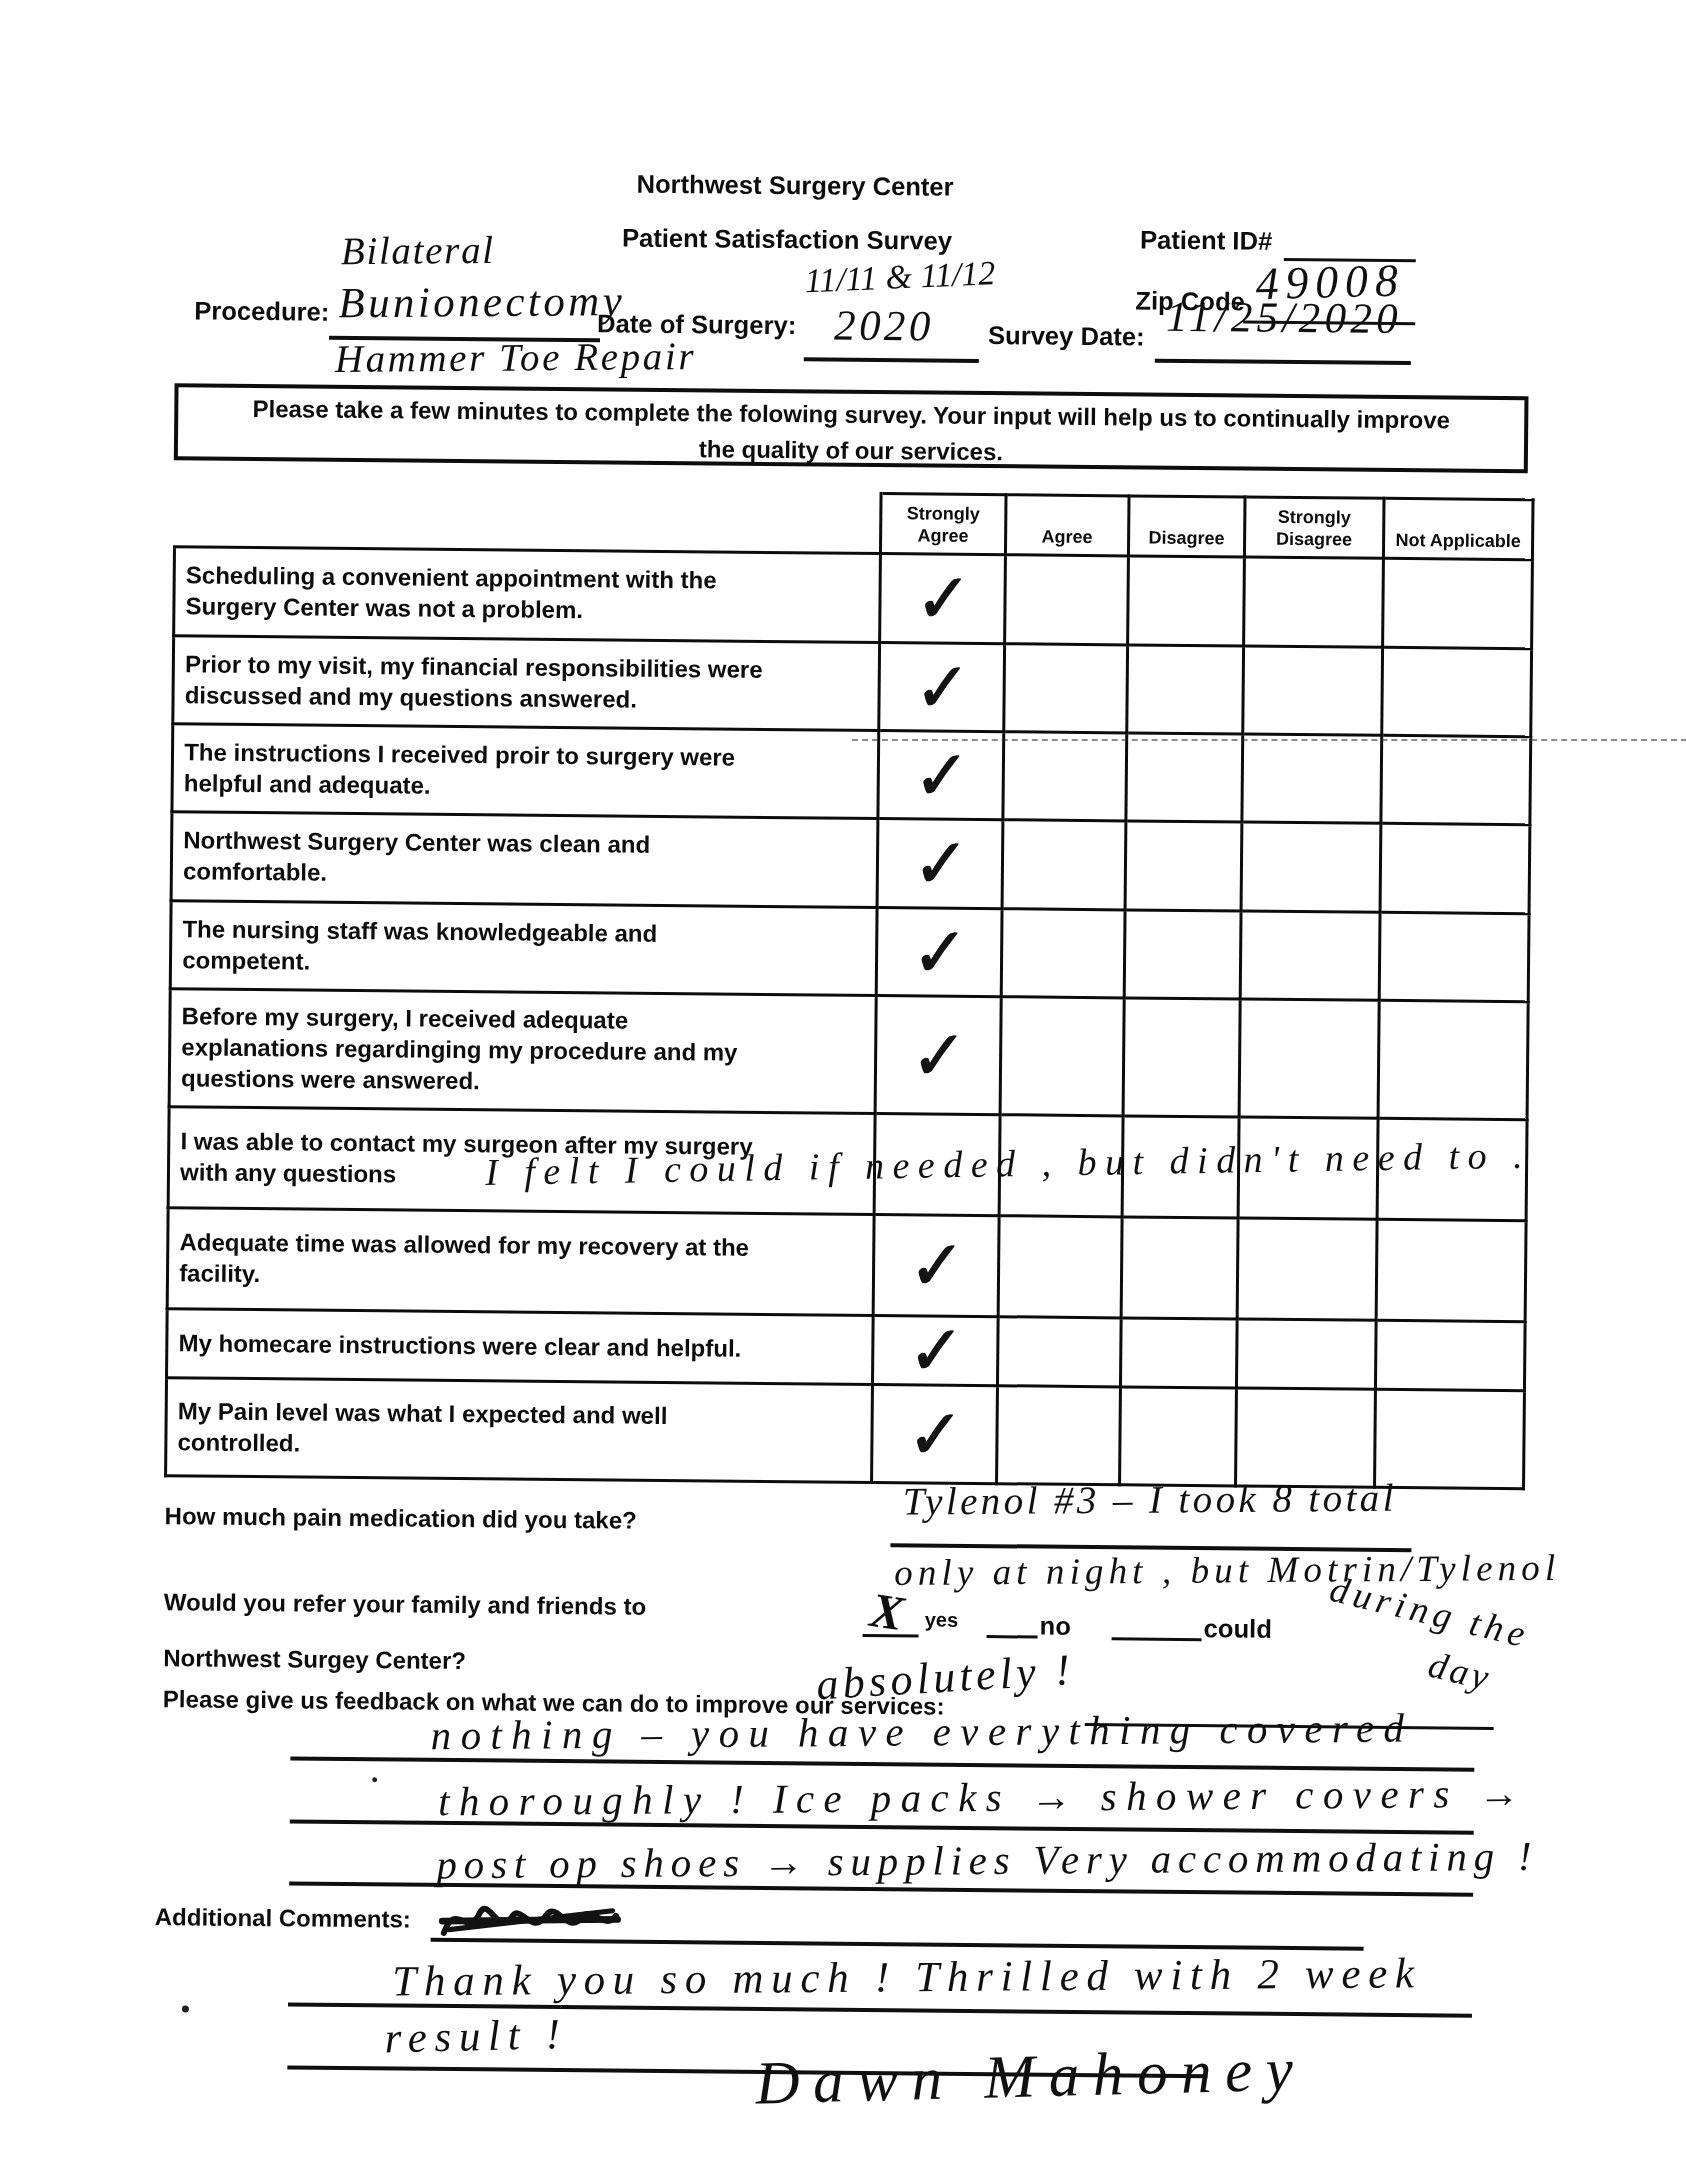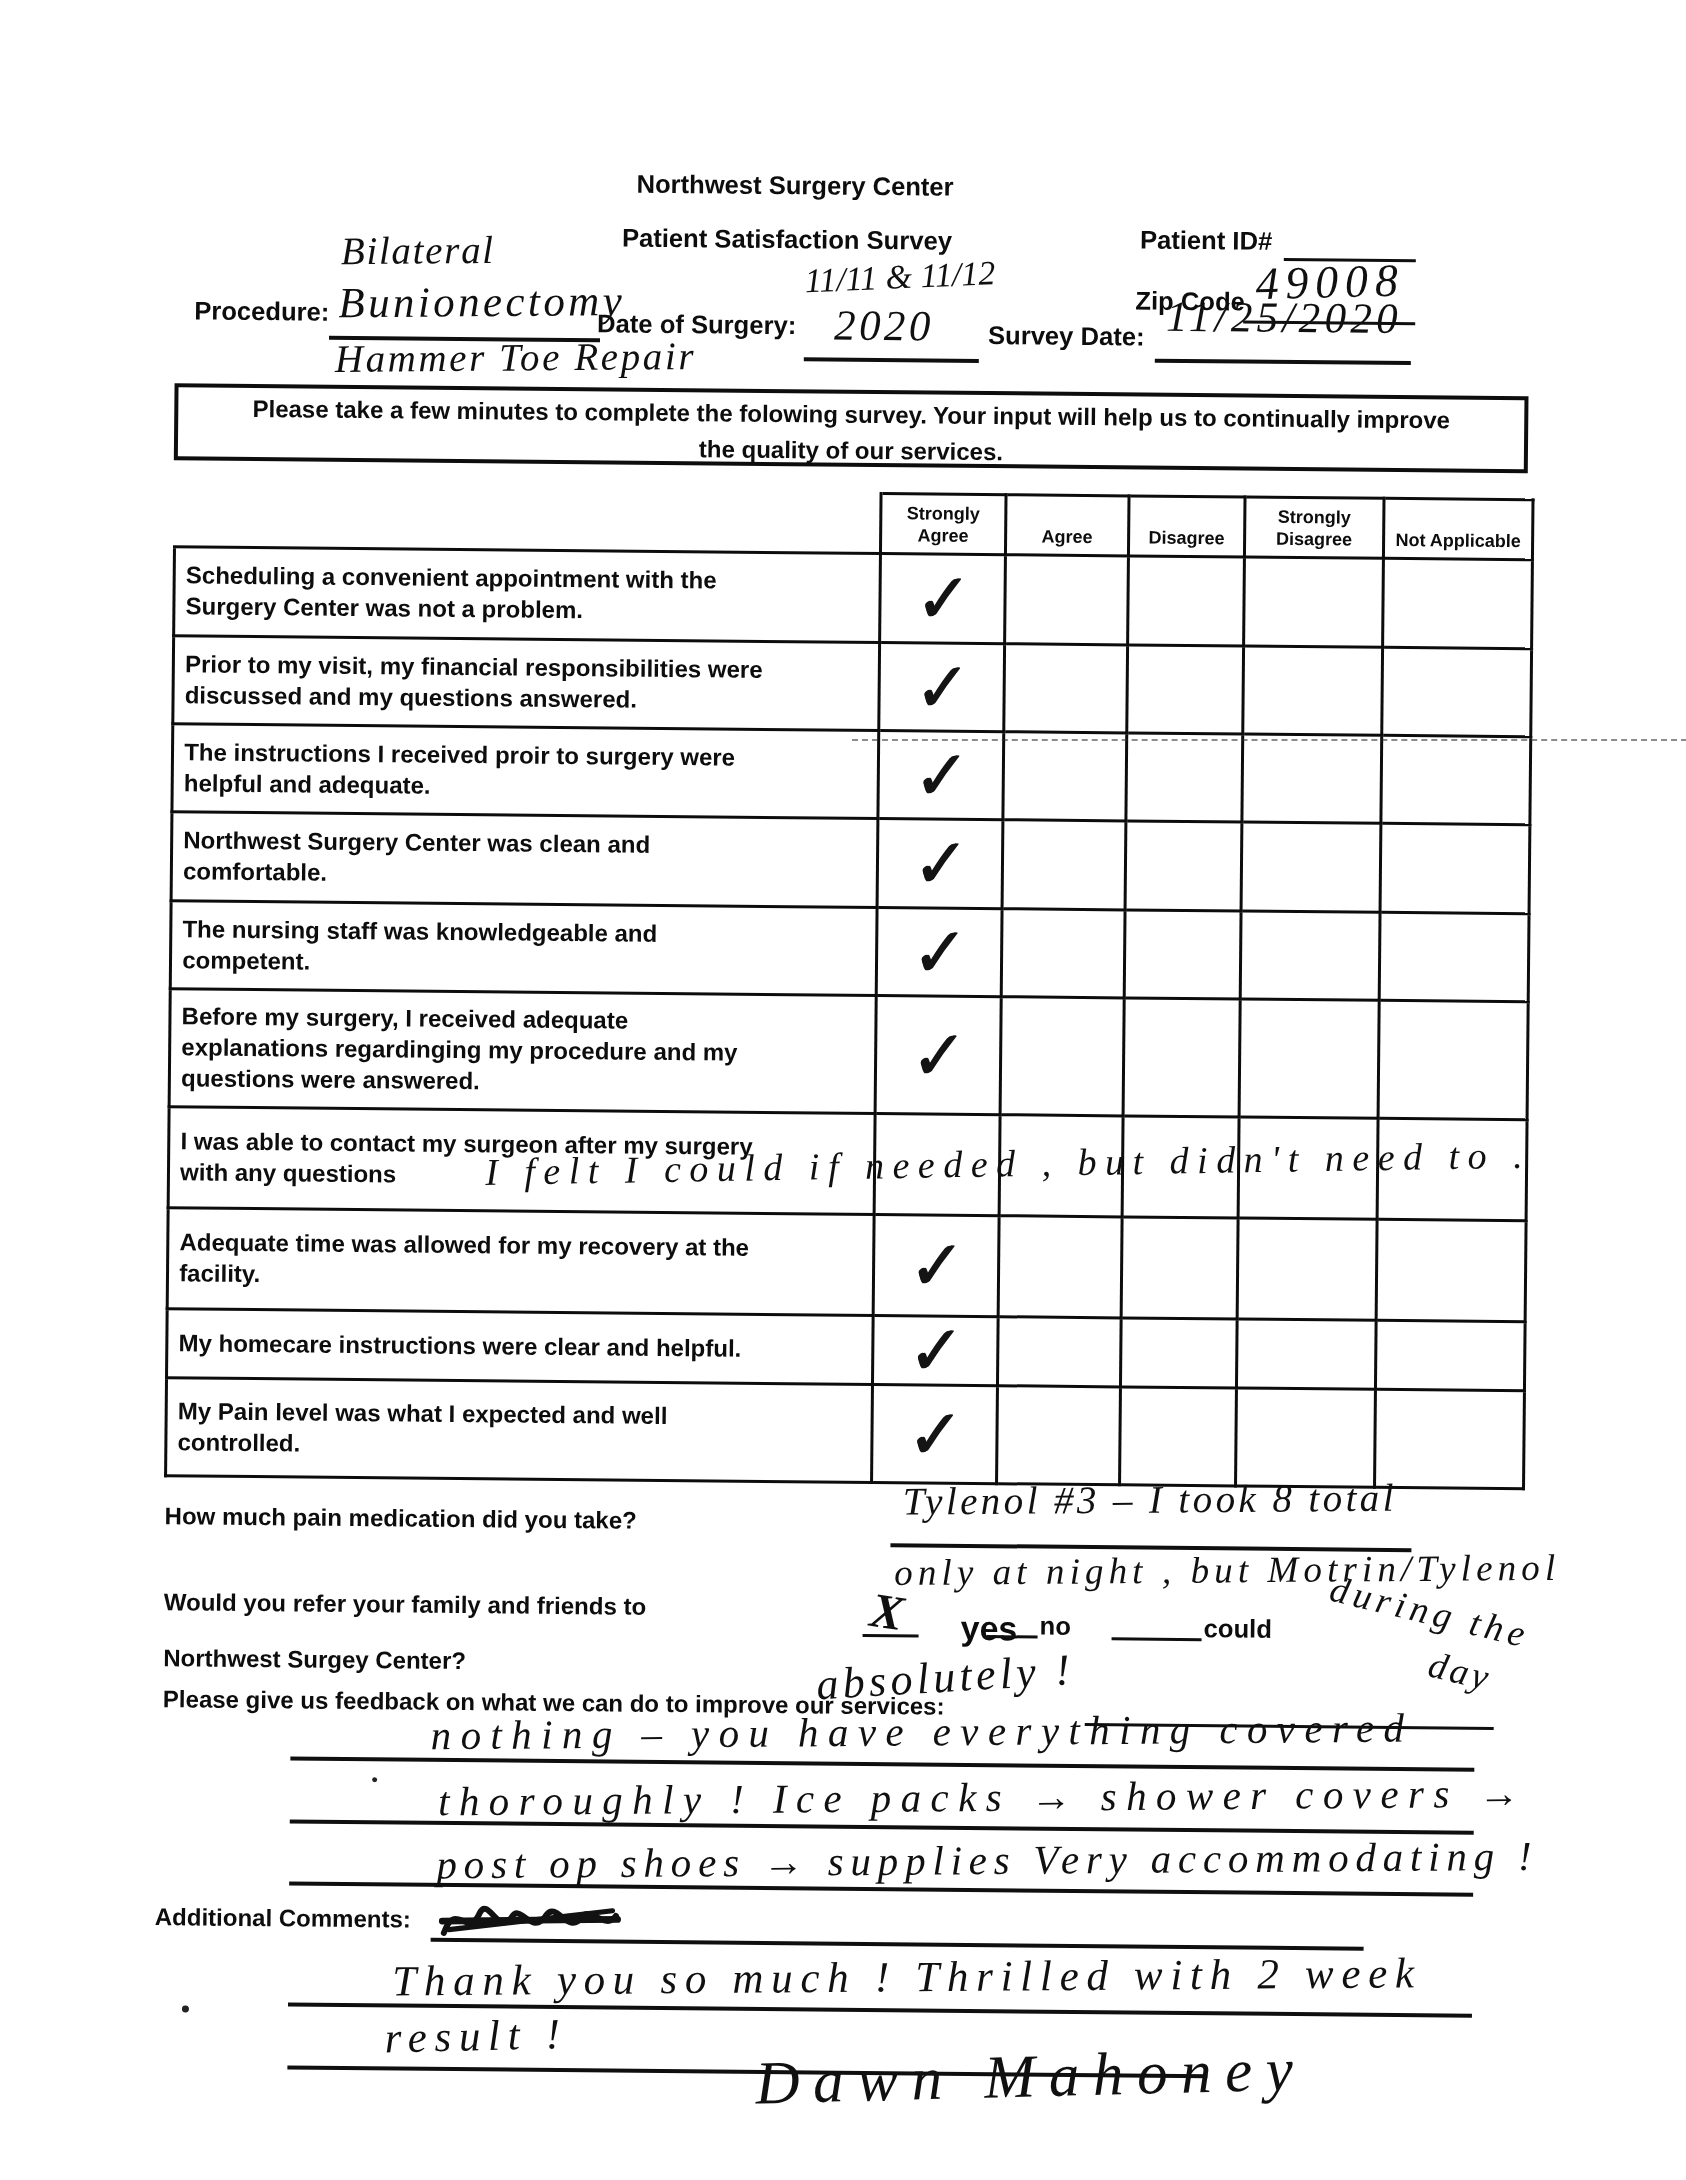--- a/index.html
+++ b/index.html
@@ -176,21 +176,21 @@
   <div class="hline" style="left:901px;top:1538px;width:521px;height:4.3px;"></div>
   <div class="hw" style="left:905px;top:1543px;font-size:37px;letter-spacing:5.1px;transform:rotate(-1deg);">only at night , but Motrin/Tylenol</div>
   <div class="hw" style="left:1339px;top:1583px;font-size:37px;letter-spacing:5.1px;transform:rotate(13deg);">during the</div>
   <div class="hw" style="left:1440px;top:1642px;font-size:37px;letter-spacing:3.4px;transform:rotate(13deg);">day</div>
 
   <div class="lbl" style="left:175px;top:1576px;font-size:24px;line-height:56px;">Would you refer your family and friends to
 Northwest Surgey Center?</div>
 
   <div class="hw" style="left:882px;top:1581px;font-size:49px;font-weight:bold;letter-spacing:0;transform:rotate(8deg);">X</div>
   <div class="hline" style="left:874px;top:1629px;width:56px;"></div>
-  <div class="lbl" style="left:972px;top:1603px;font-size:34px;text-align:right;">yes</div>
+  <div class="lbl" style="left:936px;top:1603px;font-size:20px;text-align:right;">yes</div>
   <div class="hline" style="left:998px;top:1629px;width:51px;"></div>
   <div class="lbl" style="left:1051px;top:1605px;font-size:25.6px;">no</div>
   <div class="hline" style="left:1123px;top:1630px;width:90px;"></div>
   <div class="lbl" style="left:1215px;top:1606px;font-size:25.6px;">could</div>
   <div class="hw" style="left:828px;top:1649px;font-size:44px;letter-spacing:4.3px;transform:rotate(-4deg);">absolutely !</div>
 
   <div class="lbl" style="left:175px;top:1687px;font-size:24px;">Please give us feedback on what we can do to improve our services:</div>
   <div class="hline" style="left:1097px;top:1716px;width:409px;"></div>
 
   <div class="hw" style="left:443px;top:1705px;font-size:41px;letter-spacing:9.4px;transform:rotate(-1deg);">nothing – you have everything covered</div>

